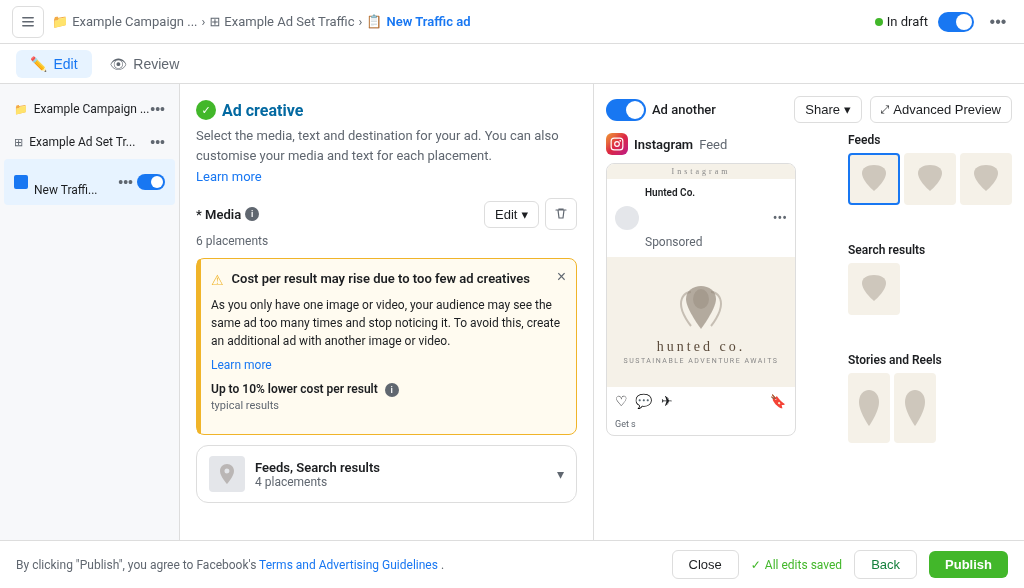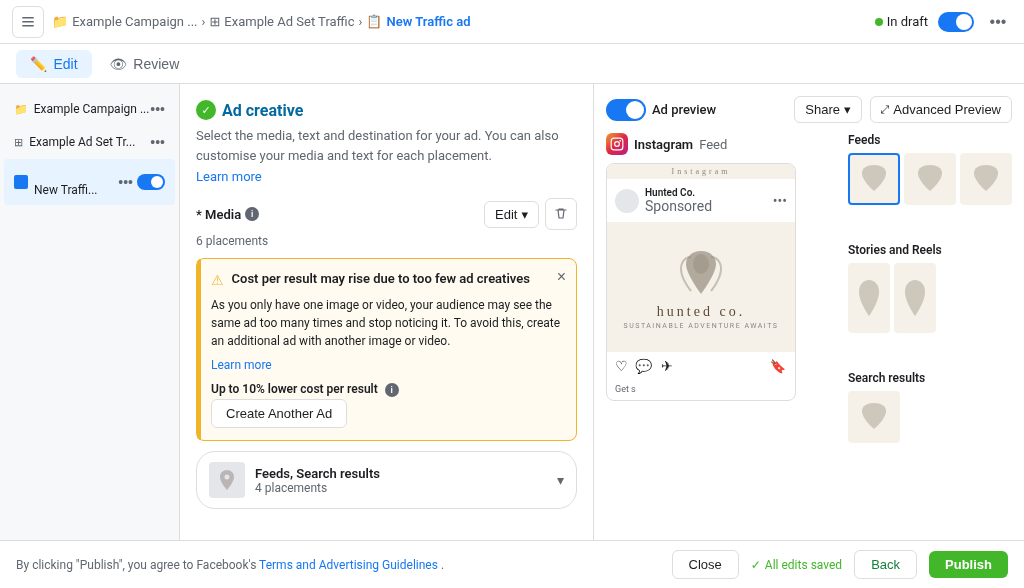--- a/index.html
+++ b/index.html
@@ -66,21 +66,21 @@
     .warning-icon { font-size: 14px; color: #f0b429; flex-shrink: 0; margin-top: 1px; }
     .warning-title { font-size: 13px; font-weight: 600; color: #1c1e21; flex: 1; }
     .close-btn { position: absolute; top: 10px; right: 10px; background: none; border: none; cursor: pointer; font-size: 16px; color: #606770; line-height: 1; }
     .warning-body { font-size: 12px; color: #1c1e21; line-height: 1.5; margin-bottom: 8px; }
     .warning-link { color: #1877f2; text-decoration: none; font-size: 12px; display: block; margin-bottom: 10px; }
     .up-to-text { font-size: 12px; font-weight: 600; color: #1c1e21; margin-bottom: 2px; }
     .typical-text { font-size: 11px; color: #606770; margin-bottom: 10px; }
     .create-ad-btn { padding: 6px 14px; border: 1px solid #ddd; border-radius: 6px; background: #fff; cursor: pointer; font-size: 13px; color: #1c1e21; }
 
     
-    .feeds-row { display: flex; align-items: center; justify-content: space-between; padding: 10px 12px; border: 1px solid #ddd; border-radius: 19px; cursor: pointer; }
+    .feeds-row { display: flex; align-items: center; justify-content: space-between; padding: 10px 12px; border: 1px solid #ddd; border-radius: 12px; cursor: pointer; }
     .feeds-left { display: flex; align-items: center; gap: 10px; }
     .feeds-thumb { width: 36px; height: 36px; background: #e4e6ea; border-radius: 4px; overflow: hidden; display: flex; align-items: center; justify-content: center; }
     .feeds-thumb svg { width: 24px; height: 24px; opacity: 0.5; }
     .feeds-info-title { font-size: 13px; font-weight: 600; color: #1c1e21; }
     .feeds-info-sub { font-size: 12px; color: #606770; }
     .chevron-icon { font-size: 14px; color: #606770; }
 
     
     .right-panel { width: 430px; background: #fff; padding: 12px; overflow-y: auto; flex-shrink: 0; }
     .preview-header { display: flex; align-items: center; justify-content: space-between; margin-bottom: 10px; }
@@ -98,21 +98,21 @@
     .placement-label { display: flex; align-items: center; gap: 6px; font-size: 13px; font-weight: 600; color: #1c1e21; margin-bottom: 8px; }
     .ig-icon { width: 22px; height: 22px; border-radius: 6px; background: linear-gradient(135deg, #f09433, #e6683c, #dc2743, #cc2366, #bc1888); display: flex; align-items: center; justify-content: center; color: #fff; font-size: 11px; }
 
     
     .ig-mock { border: 1px solid #ddd; border-radius: 8px; overflow: hidden; background: #fff; width: 190px; }
     .ig-mock-header { display: flex; align-items: center; justify-content: space-between; padding: 8px; }
     .ig-mock-user { display: flex; align-items: center; gap: 6px; }
     .ig-avatar { width: 24px; height: 24px; border-radius: 50%; background: #e4e6ea; }
     .ig-user-info { font-size: 10px; }
     .ig-username { font-weight: 600; color: #1c1e21; }
-    .ig-sponsored { color: #606770; font-size: 14px; }
+    .ig-sponsored { color: #606770; font-size: 12px; margin-top: 37px; }
     .ig-dots { font-size: 14px; color: #606770; }
     .ig-brand-bar { background: #f5f1e8; text-align: center; font-family: Georgia, serif; font-size: 9px; padding: 2px; color: #666; letter-spacing: 2px; }
     .ig-image { width: 100%; height: 130px; background: #f5f1e8; display: flex; flex-direction: column; align-items: center; justify-content: center; }
     .ig-image svg { width: 60px; height: 60px; opacity: 0.6; }
     .ig-actions { display: flex; align-items: center; justify-content: space-between; padding: 6px 8px; }
     .ig-action-left { display: flex; gap: 8px; font-size: 14px; color: #1c1e21; }
 
     
     .preview-thumbs { display: flex; flex-direction: column; gap: 28px; }
     .thumb-section-title { font-size: 12px; font-weight: 600; color: #1c1e21; margin-bottom: 6px; }
@@ -252,21 +252,21 @@
         <div class="warning-header">
           <span class="warning-icon">⚠</span>
           <span class="warning-title">Cost per result may rise due to too few ad creatives</span>
         </div>
         <p class="warning-body">As you only have one image or video, your audience may see the same ad too many times and stop noticing it. To avoid this, create an additional ad with another image or video.</p>
         <a class="warning-link" href="#">Learn more</a>
         <div class="up-to-text">
           <span>Up to 10% lower cost per result</span>
           <span class="info-icon" style="margin-left:4px;">i</span>
         </div>
-        <button class="create-ad-btn">Create Another Ad</button>
+        <div class="typical-text">typical results</div>
       </div>
 
       
       <div class="feeds-row">
         <div class="feeds-left">
           <div class="feeds-thumb">
             <svg viewBox="0 0 24 24" fill="none">
                 <path d="M12 2C8 2 5 5 5 9c0 5.5 7 13 7 13s7-7.5 7-13c0-4-3-7-7-7zm0 9.5a2.5 2.5 0 110-5 2.5 2.5 0 010 5z" fill="#5a4a3a" opacity="0.6"></path>
               </svg>
           </div>
@@ -276,21 +276,21 @@
           </div>
         </div>
         <span class="chevron-icon">▾</span>
       </div>
     </div>
 
     <div class="right-panel">
       <div class="preview-header">
         <div class="preview-toggle">
           <div class="preview-toggle-switch"></div>
-          <span class="preview-label">Ad preview</span>
+          <span class="preview-label">Ad another</span>
         </div>
         <div class="preview-actions">
           <button class="share-btn">
             <span>Share</span>
             <span>▾</span>
           </button>
           <button class="advanced-preview-btn">
             <span style="font-size:11px;">⤢</span>
             <span>Advanced Preview</span>
           </button>
@@ -363,45 +363,45 @@
               </div>
               <div class="thumb-item">
                 <svg viewBox="0 0 32 32">
                     <path d="M16 28 C16 28 4 18 4 10 C4 5 9 2 16 2 C23 2 28 5 28 10 C28 18 16 28 16 28Z" fill="#5a4a3a" opacity="0.5"></path>
                   </svg>
               </div>
             </div>
           </div>
 
           <div>
+            <div class="thumb-section-title">Search results</div>
+            <div class="thumb-row">
+              <div class="search-thumb">
+                <svg viewBox="0 0 32 32">
+                    <path d="M16 28 C16 28 4 18 4 10 C4 5 9 2 16 2 C23 2 28 5 28 10 C28 18 16 28 16 28Z" fill="#5a4a3a" opacity="0.5"></path>
+                  </svg>
+              </div>
+            </div>
+          </div>
+
+          <div>
             <div class="thumb-section-title">Stories and Reels</div>
             <div class="thumb-row">
               <div class="thumb-story">
                 <svg viewBox="0 0 24 40">
                     <path d="M12 38 C12 38 2 24 2 14 C2 7 6 2 12 2 C18 2 22 7 22 14 C22 24 12 38 12 38Z" fill="#5a4a3a" opacity="0.5"></path>
                   </svg>
               </div>
               <div class="thumb-story">
                 <svg viewBox="0 0 24 40">
                     <path d="M12 38 C12 38 2 24 2 14 C2 7 6 2 12 2 C18 2 22 7 22 14 C22 24 12 38 12 38Z" fill="#5a4a3a" opacity="0.5"></path>
                   </svg>
               </div>
             </div>
           </div>
-
-          <div>
-            <div class="thumb-section-title">Search results</div>
-            <div class="thumb-row">
-              <div class="search-thumb">
-                <svg viewBox="0 0 32 32">
-                    <path d="M16 28 C16 28 4 18 4 10 C4 5 9 2 16 2 C23 2 28 5 28 10 C28 18 16 28 16 28Z" fill="#5a4a3a" opacity="0.5"></path>
-                  </svg>
-              </div>
-            </div>
-          </div>
         </div>
       </div>
     </div>
   </div>
 
   <div class="bottom-bar">
     <div class="bottom-left-text">
       <span>By clicking "Publish", you agree to Facebook's </span>
       <a class="terms-link" href="#">Terms and Advertising Guidelines</a>
       <span>.</span>

